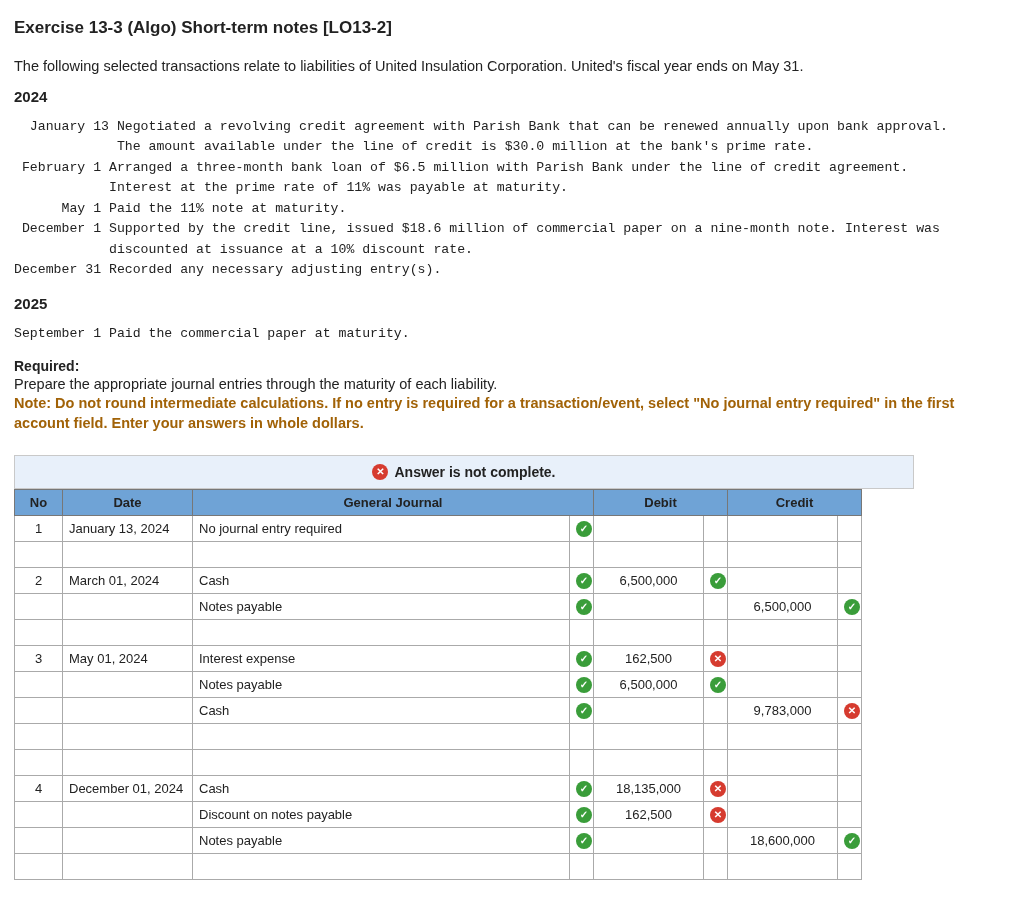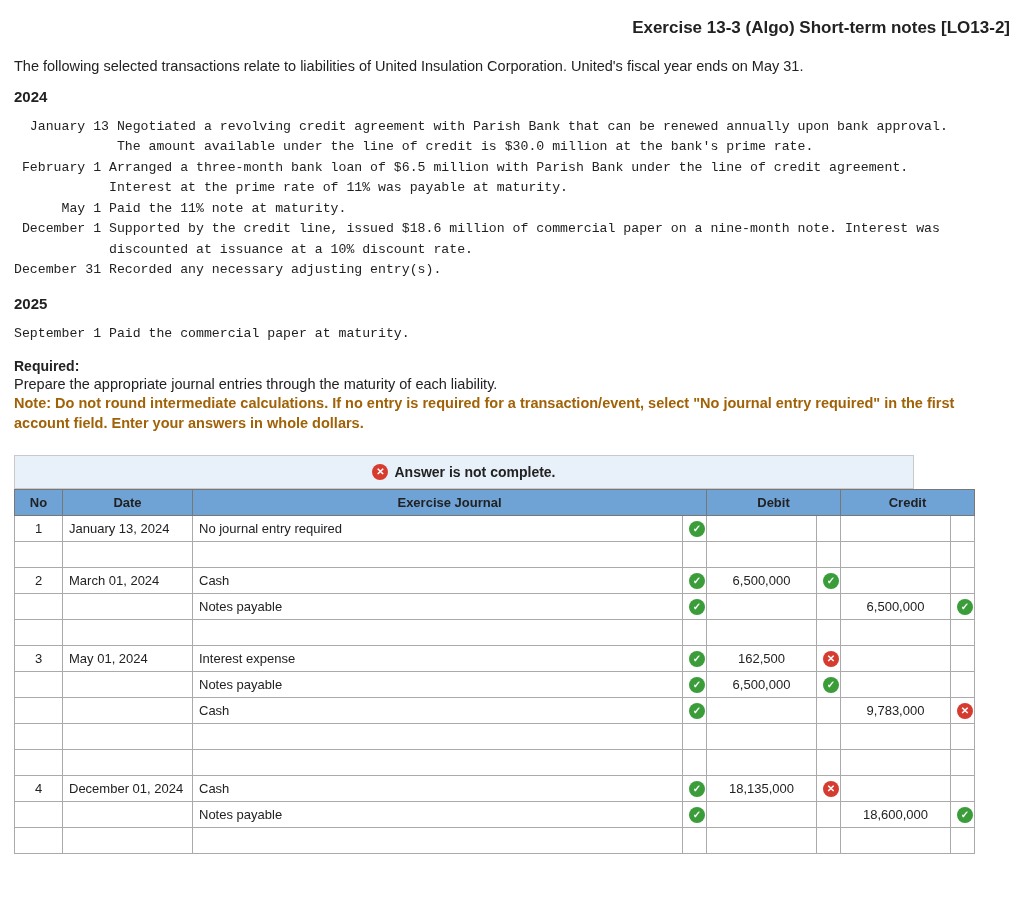--- a/index.html
+++ b/index.html
@@ -9,21 +9,20 @@
     color: #222;
     margin: 0;
     padding: 14px 14px 40px 14px;
     background: #fff;
     width: 1024px;
   }
   h2.title {
     font-size: 17px;
     font-weight: bold;
     margin: 4px 0 20px 0;
-    text-align: right;
   }
   p.intro { margin: 14px 0 14px 0; font-size: 14.5px; }
   .year { font-weight: bold; font-size: 15px; margin: 14px 0 12px 0; }
   .mono-block {
     font-family: "Courier New", Courier, monospace;
     font-size: 13.2px;
     line-height: 1.55;
     white-space: pre;
     margin: 6px 0 14px 0;
   }
@@ -50,21 +49,21 @@
     color: #fff;
     font-size: 10px;
     font-weight: bold;
     line-height: 1;
     flex: 0 0 16px;
   }
   .ic-red { background: #d63b2f; }
   .ic-green { background: #3a9d3a; }
   table.journal {
     border-collapse: collapse;
-    width: 961px;
+    width: 848px;
     table-layout: fixed;
   }
   table.journal th {
     background: #6fa3d6;
     border: 1px solid #777;
     font-size: 13px;
     font-weight: bold;
     padding: 5px 6px;
     text-align: center;
   }
@@ -128,21 +127,21 @@
         <col class="c-mark">
       <col class="c-debit">
         <col class="c-dmark">
         <col class="c-credit">
         <col class="c-cmark">
     </colgroup>
     <thead>
       <tr>
         <th>No</th>
         <th>Date</th>
-        <th colspan="2">Exercise Journal</th>
+        <th colspan="2">General Journal</th>
         <th colspan="2">Debit</th>
         <th colspan="2">Credit</th>
       </tr>
     </thead>
     <tbody id="journal-body">
         <tr>
           <td class="center">1</td>
           <td>January 13, 2024</td>
           <td class="">No journal entry required</td>
           <td class="markcell"><span class="icon-circle ic-green">✓</span></td>
@@ -247,20 +246,30 @@
           <td class="">Cash</td>
           <td class="markcell"><span class="icon-circle ic-green">✓</span></td>
           <td class="num">18,135,000</td>
           <td class="markcell"><span class="icon-circle ic-red">✕</span></td>
           <td class="num"></td>
           <td class="markcell"></td>
         </tr>
         <tr>
           <td class="center"></td>
           <td></td>
+          <td class="">Discount on notes payable</td>
+          <td class="markcell"><span class="icon-circle ic-green">✓</span></td>
+          <td class="num">162,500</td>
+          <td class="markcell"><span class="icon-circle ic-red">✕</span></td>
+          <td class="num"></td>
+          <td class="markcell"></td>
+        </tr>
+        <tr>
+          <td class="center"></td>
+          <td></td>
           <td class="indent1">Notes payable</td>
           <td class="markcell"><span class="icon-circle ic-green">✓</span></td>
           <td class="num"></td>
           <td class="markcell"></td>
           <td class="num">18,600,000</td>
           <td class="markcell"><span class="icon-circle ic-green">✓</span></td>
         </tr>
         <tr>
           <td class="center"></td>
           <td></td>

